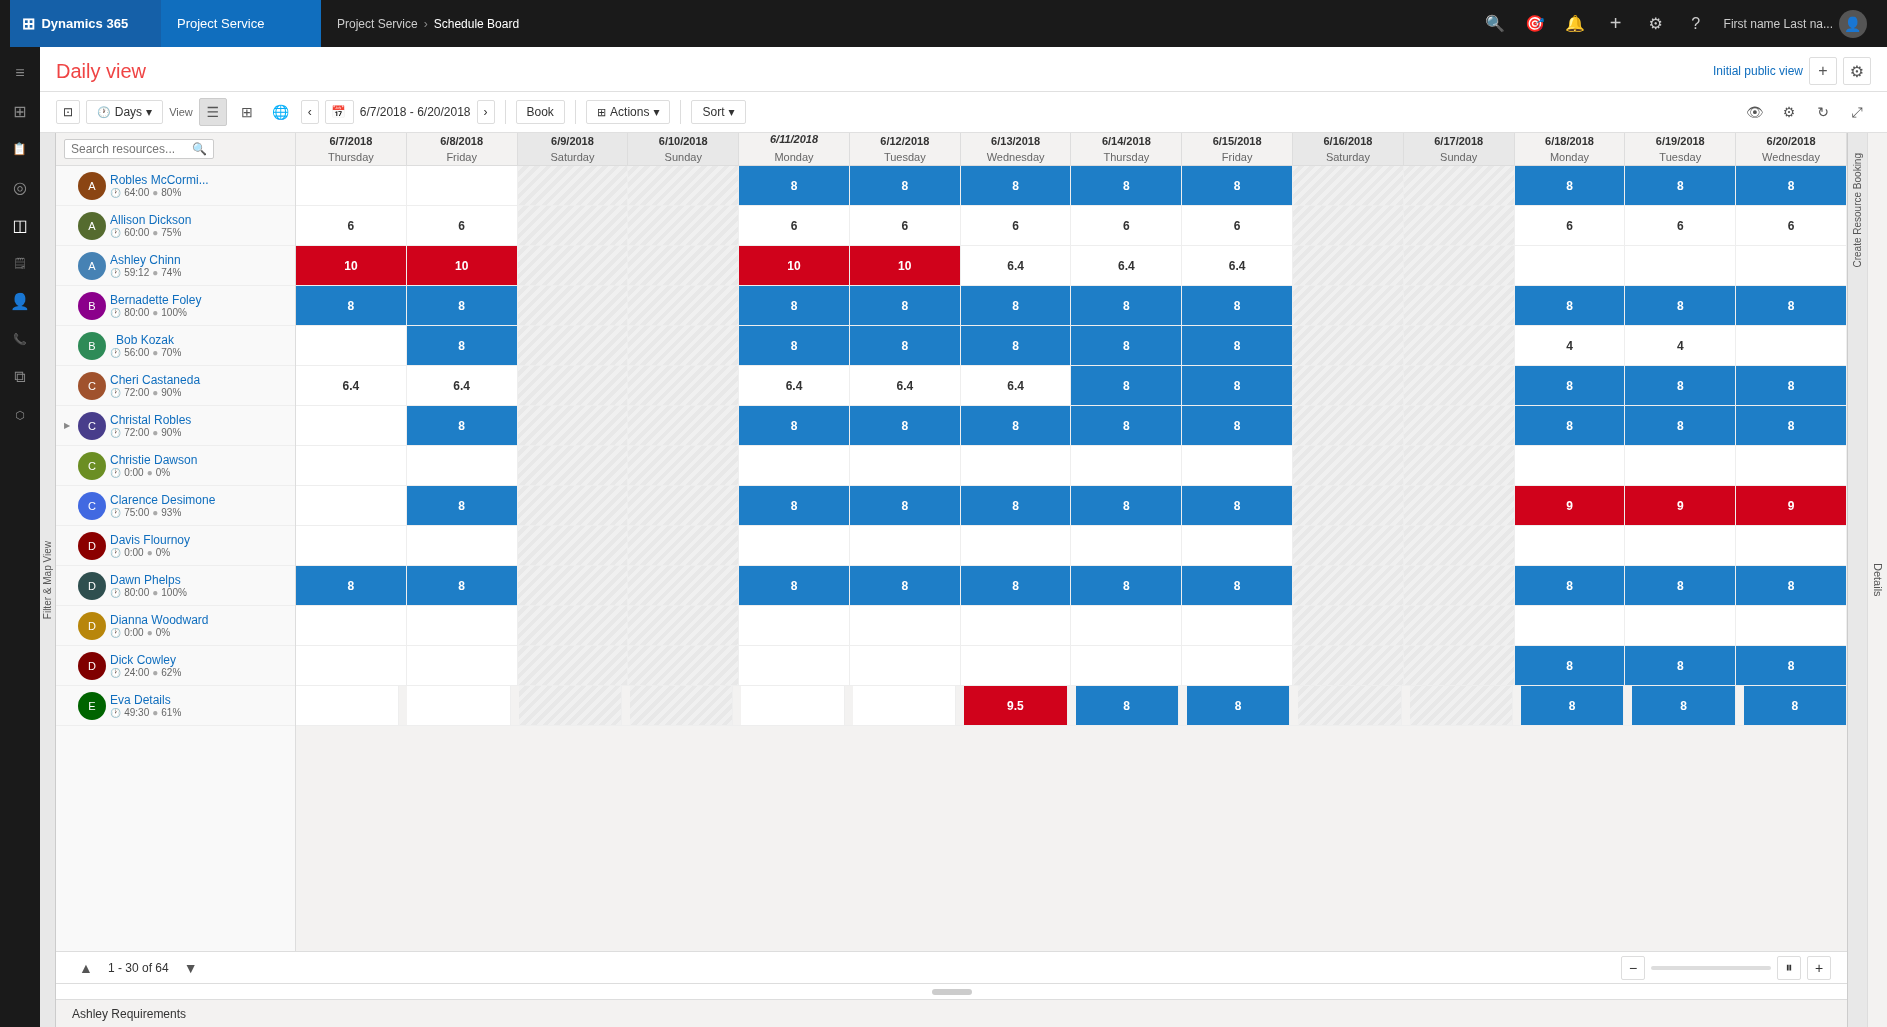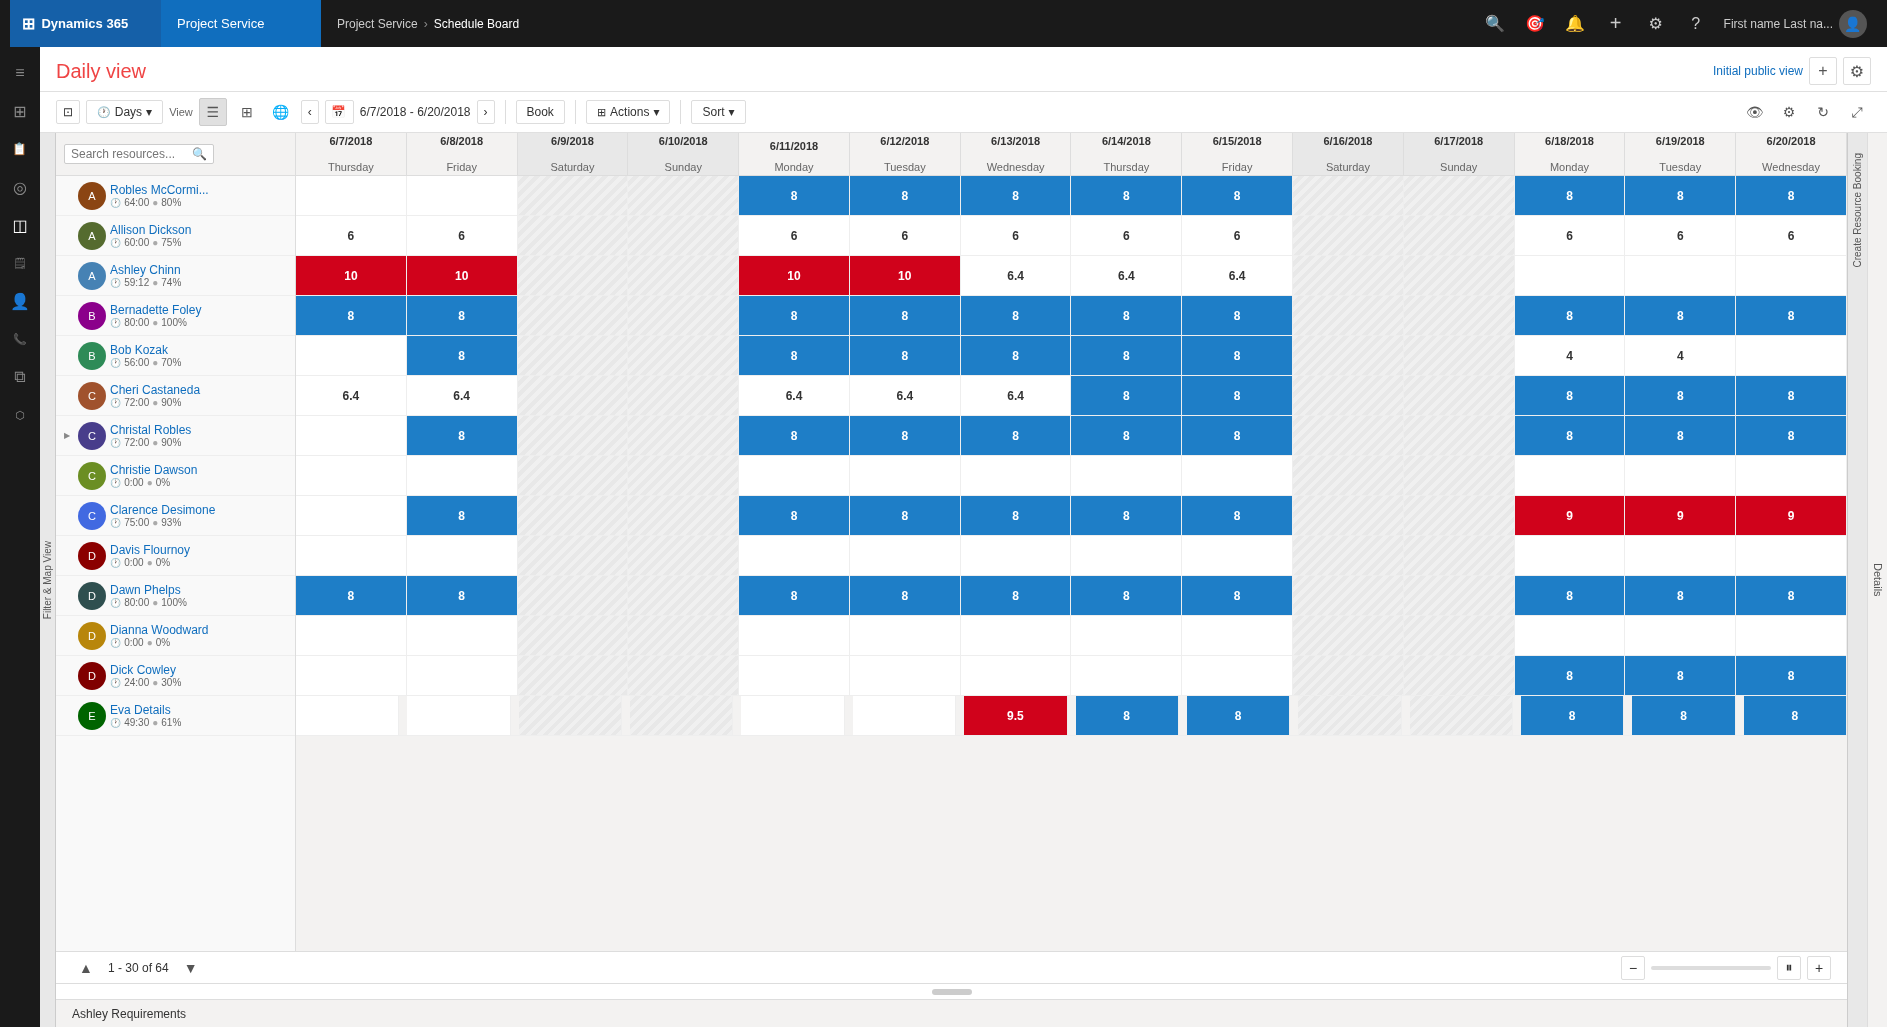--- a/index.html
+++ b/index.html
@@ -434,21 +434,21 @@
               <span style="font-size:12px; color:#888;">🔍</span>
             </div>
           </div>
 
           <div style="flex:1; overflow:hidden; display:flex; flex-direction:column;">
             <div style="display:flex;" id="dates-top-row">
                 <div style="flex: 1 1 0%; min-width: 80px; text-align: center; padding: 2px 4px; font-size: 11px; color: rgb(51, 51, 51); border-right: 1px solid rgb(221, 221, 221); font-weight: 600;">6/7/2018</div>
                 <div style="flex: 1 1 0%; min-width: 80px; text-align: center; padding: 2px 4px; font-size: 11px; color: rgb(51, 51, 51); border-right: 1px solid rgb(221, 221, 221); font-weight: 600;">6/8/2018</div>
                 <div style="flex: 1 1 0%; min-width: 80px; text-align: center; padding: 2px 4px; font-size: 11px; color: rgb(51, 51, 51); border-right: 1px solid rgb(221, 221, 221); font-weight: 600; background: rgb(232, 232, 232);">6/9/2018</div>
                 <div style="flex: 1 1 0%; min-width: 80px; text-align: center; padding: 2px 4px; font-size: 11px; color: rgb(51, 51, 51); border-right: 1px solid rgb(221, 221, 221); font-weight: 600; background: rgb(232, 232, 232);">6/10/2018</div>
-                <div style="flex: 1 1 0%; min-width: 80px; text-align: center; padding: 7px 4px; font-size: 11px; color: rgb(51, 51, 51); border-right: 1px solid rgb(221, 221, 221); font-weight: 600;">6/11/2018</div>
+                <div style="flex: 1 1 0%; min-width: 80px; text-align: center; padding: 0 4px; font-size: 11px; color: rgb(51, 51, 51); border-right: 1px solid rgb(221, 221, 221); font-weight: 600; font-style: italic;">6/11/2018</div>
                 <div style="flex: 1 1 0%; min-width: 80px; text-align: center; padding: 2px 4px; font-size: 11px; color: rgb(51, 51, 51); border-right: 1px solid rgb(221, 221, 221); font-weight: 600;">6/12/2018</div>
                 <div style="flex: 1 1 0%; min-width: 80px; text-align: center; padding: 2px 4px; font-size: 11px; color: rgb(51, 51, 51); border-right: 1px solid rgb(221, 221, 221); font-weight: 600;">6/13/2018</div>
                 <div style="flex: 1 1 0%; min-width: 80px; text-align: center; padding: 2px 4px; font-size: 11px; color: rgb(51, 51, 51); border-right: 1px solid rgb(221, 221, 221); font-weight: 600;">6/14/2018</div>
                 <div style="flex: 1 1 0%; min-width: 80px; text-align: center; padding: 2px 4px; font-size: 11px; color: rgb(51, 51, 51); border-right: 1px solid rgb(221, 221, 221); font-weight: 600;">6/15/2018</div>
                 <div style="flex: 1 1 0%; min-width: 80px; text-align: center; padding: 2px 4px; font-size: 11px; color: rgb(51, 51, 51); border-right: 1px solid rgb(221, 221, 221); font-weight: 600; background: rgb(232, 232, 232);">6/16/2018</div>
                 <div style="flex: 1 1 0%; min-width: 80px; text-align: center; padding: 2px 4px; font-size: 11px; color: rgb(51, 51, 51); border-right: 1px solid rgb(221, 221, 221); font-weight: 600; background: rgb(232, 232, 232);">6/17/2018</div>
                 <div style="flex: 1 1 0%; min-width: 80px; text-align: center; padding: 2px 4px; font-size: 11px; color: rgb(51, 51, 51); border-right: 1px solid rgb(221, 221, 221); font-weight: 600;">6/18/2018</div>
                 <div style="flex: 1 1 0%; min-width: 80px; text-align: center; padding: 2px 4px; font-size: 11px; color: rgb(51, 51, 51); border-right: 1px solid rgb(221, 221, 221); font-weight: 600;">6/19/2018</div>
                 <div style="flex: 1 1 0%; min-width: 80px; text-align: center; padding: 2px 4px; font-size: 11px; color: rgb(51, 51, 51); border-right: 1px solid rgb(221, 221, 221); font-weight: 600;">6/20/2018</div>
               </div>
@@ -533,21 +533,21 @@
         <span>100%</span>
       </div>
     </div>
   </div>
               <div style="display: flex; align-items: center; padding: 4px 8px; border-bottom: 1px solid rgb(238, 238, 238); height: 40px; gap: 4px; cursor: pointer;">
     <span style="width:10px; font-size:8px; color:#888; flex-shrink:0;"></span>
     <div style="width:28px;height:28px;border-radius:50%;flex-shrink:0;background:#2E8B57;display:flex;align-items:center;justify-content:center;font-size:11px;color:#fff;overflow:hidden;">
       B
     </div>
     <div style="flex:1;overflow:hidden;">
-      <div style="font-size:12px;color:#106ebe;white-space:nowrap;overflow:hidden;text-overflow:ellipsis;">Bob Kozak</div>
+      <div style="font-size:12px;color:#106ebe;white-space:nowrap;overflow:hidden;text-overflow:ellipsis;margin-left:6px;">Bob Kozak</div>
       <div style="display:flex;align-items:center;gap:3px;font-size:10px;color:#666;">
         <span style="font-size:9px;">🕐</span>
         <span>56:00</span>
         <span style="color:#aaa;">●</span>
         <span>70%</span>
       </div>
     </div>
   </div>
               <div style="display: flex; align-items: center; padding: 4px 8px; border-bottom: 1px solid rgb(238, 238, 238); height: 40px; gap: 4px; cursor: pointer;">
     <span style="width:10px; font-size:8px; color:#888; flex-shrink:0;"></span>
@@ -658,21 +658,21 @@
     <span style="width:10px; font-size:8px; color:#888; flex-shrink:0;"></span>
     <div style="width:28px;height:28px;border-radius:50%;flex-shrink:0;background:#800000;display:flex;align-items:center;justify-content:center;font-size:11px;color:#fff;overflow:hidden;">
       D
     </div>
     <div style="flex:1;overflow:hidden;">
       <div style="font-size:12px;color:#106ebe;white-space:nowrap;overflow:hidden;text-overflow:ellipsis;">Dick Cowley</div>
       <div style="display:flex;align-items:center;gap:3px;font-size:10px;color:#666;">
         <span style="font-size:9px;">🕐</span>
         <span>24:00</span>
         <span style="color:#aaa;">●</span>
-        <span>30%</span>
+        <span>62%</span>
       </div>
     </div>
   </div>
               <div style="display: flex; align-items: center; padding: 4px 8px; border-bottom: 1px solid rgb(238, 238, 238); height: 40px; gap: 4px; cursor: pointer;">
     <span style="width:10px; font-size:8px; color:#888; flex-shrink:0;"></span>
     <div style="width:28px;height:28px;border-radius:50%;flex-shrink:0;background:#006400;display:flex;align-items:center;justify-content:center;font-size:11px;color:#fff;overflow:hidden;">
       E
     </div>
     <div style="flex:1;overflow:hidden;">
       <div style="font-size:12px;color:#106ebe;white-space:nowrap;overflow:hidden;text-overflow:ellipsis;">Eva Details</div>

